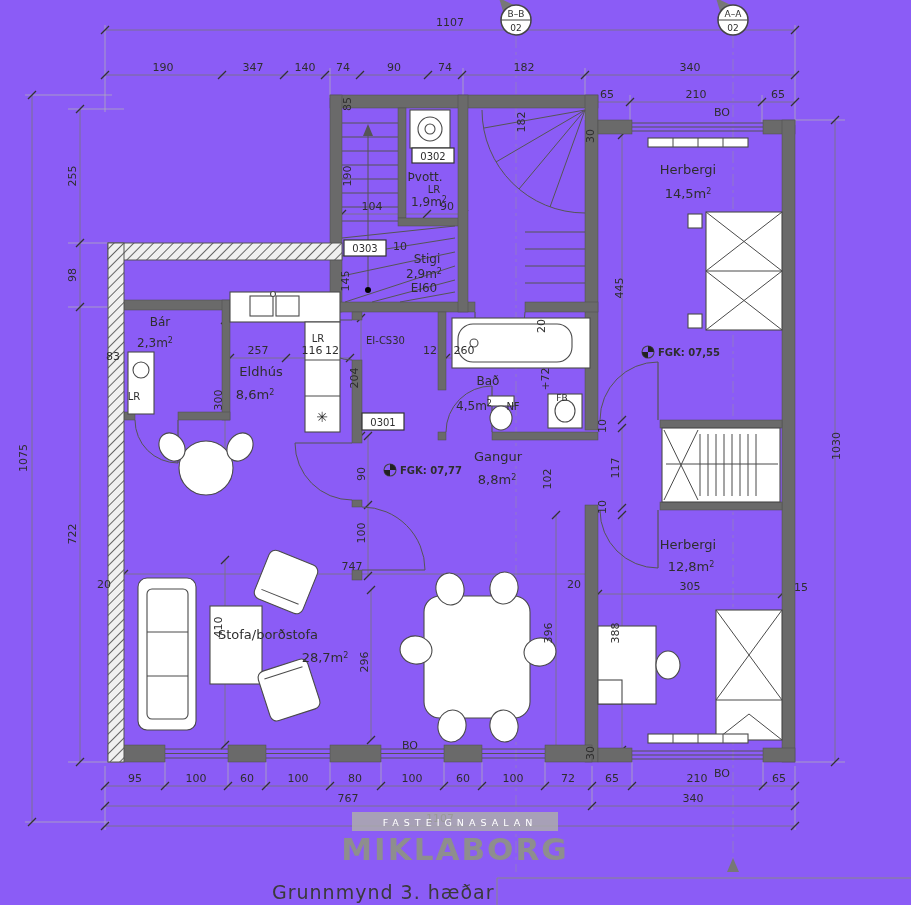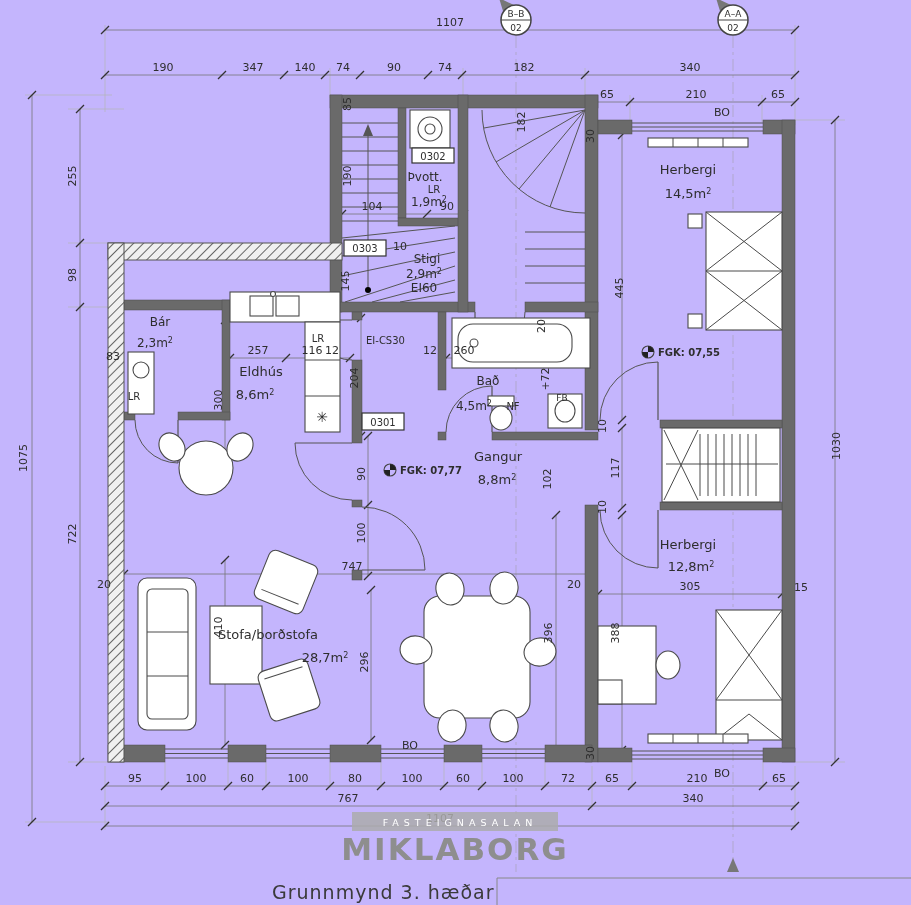--- a/index.html
+++ b/index.html
@@ -1,16 +1,16 @@
 <!DOCTYPE html>
 <html><head>
 <meta charset="utf-8">
 <style>
   html,body{margin:0;padding:0;background:#ffffff;}
-  .stage{position:relative;width:911px;height:905px;background:#c4b5fd;overflow:hidden;}
+  .stage{position:relative;width:911px;height:905px;background:#8b5cf6;overflow:hidden;}
   svg{display:block;}
   text{font-family:"DejaVu Sans",sans-serif;fill:#2e2e2e;text-anchor:middle;}
   .d{font-size:11px;}
   .s{font-size:10px;}
   .t{font-size:9px;}
   .r{font-size:13px;}
   .r2{font-size:12px;}
   .sup{font-size:8px;}
   .lvl{font-size:10px;font-weight:bold;}
   .start{text-anchor:start;}

